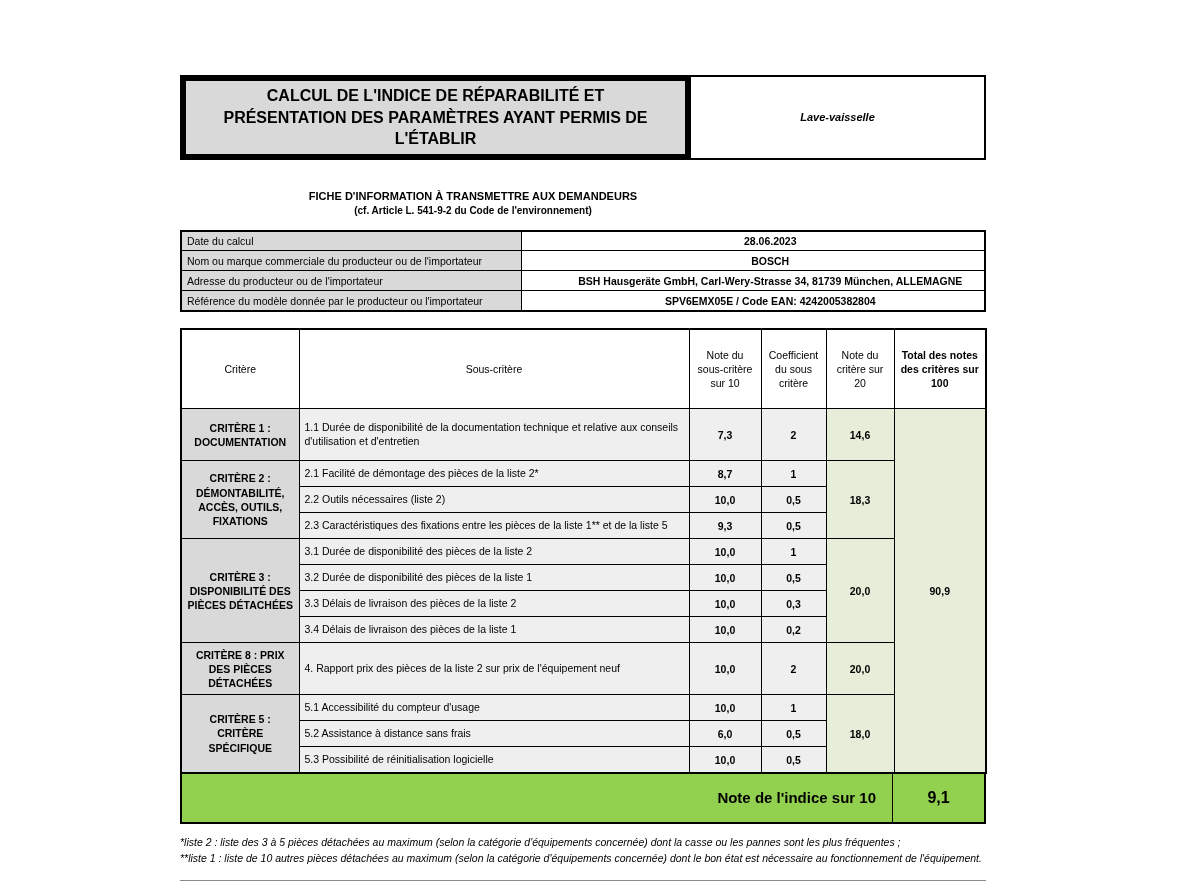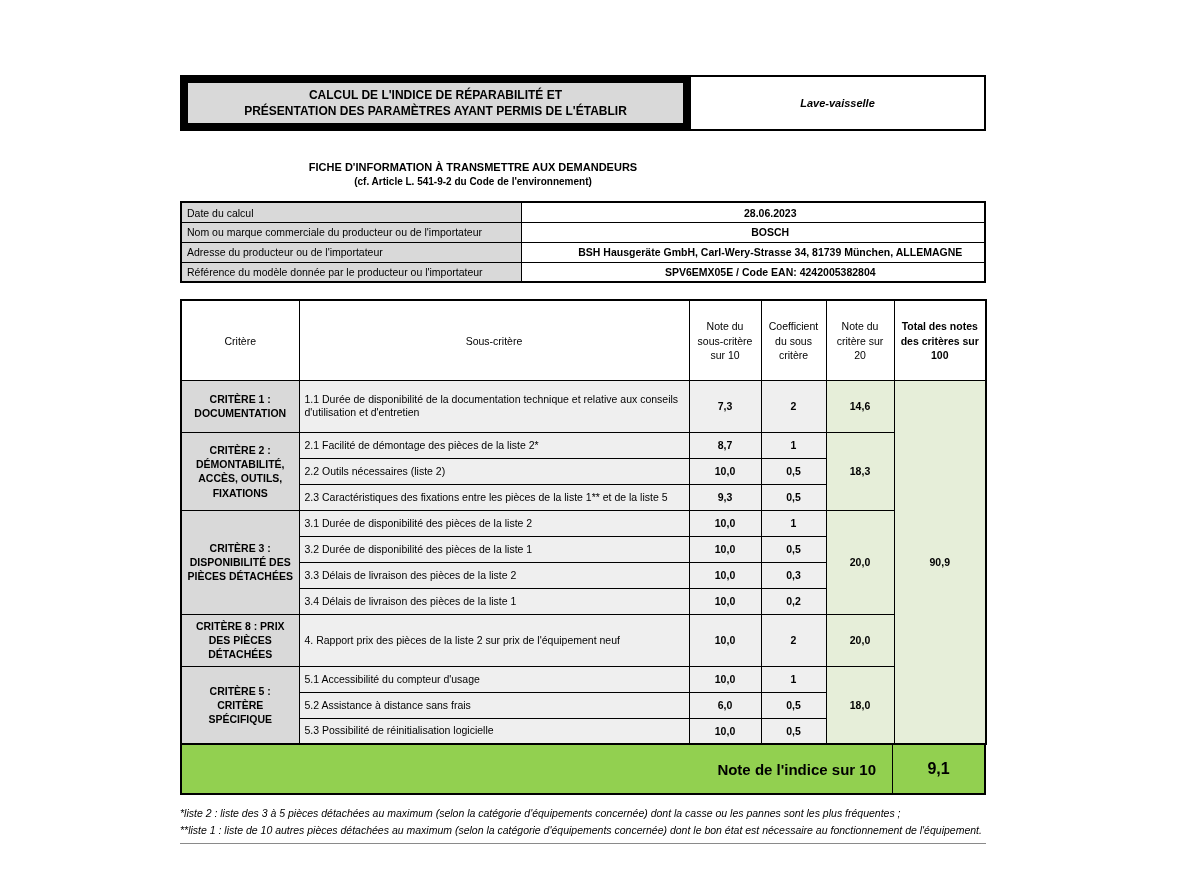--- a/index.html
+++ b/index.html
@@ -18,25 +18,25 @@
     left: 180px;
     top: 75px;
     width: 806px;
   }
 
   
   .top-header { display: flex; width: 806px; }
   .title-box {
     flex: 0 0 511px;
     background: #d9d9d9;
-    border: 8px solid #000000;
+    border: 6px solid #000000;
     text-align: center;
     padding: 4px 6px;
     font-weight: bold;
-    font-size: 12px;
+    font-size: 16px;
     line-height: 1.35;
   }
   .product-box {
     flex: 1;
     border: 2px solid #000;
     border-left: none;
     background: #fff;
     display: flex;
     align-items: center;
     justify-content: center;
@@ -136,21 +136,21 @@
   }
 
   
   .footnotes {
     width: 806px;
     margin-top: 10px;
     font-size: 10.5px;
     font-style: italic;
     line-height: 1.55;
     border-bottom: 1px solid #8a8a8a;
-    padding-bottom: 5px;
+    padding-bottom: 14px;
   }
 </style>
 </head>
 <body>
 
 <div class="page">
   <div class="content">
 
     <div class="top-header">
       <div class="title-box">

